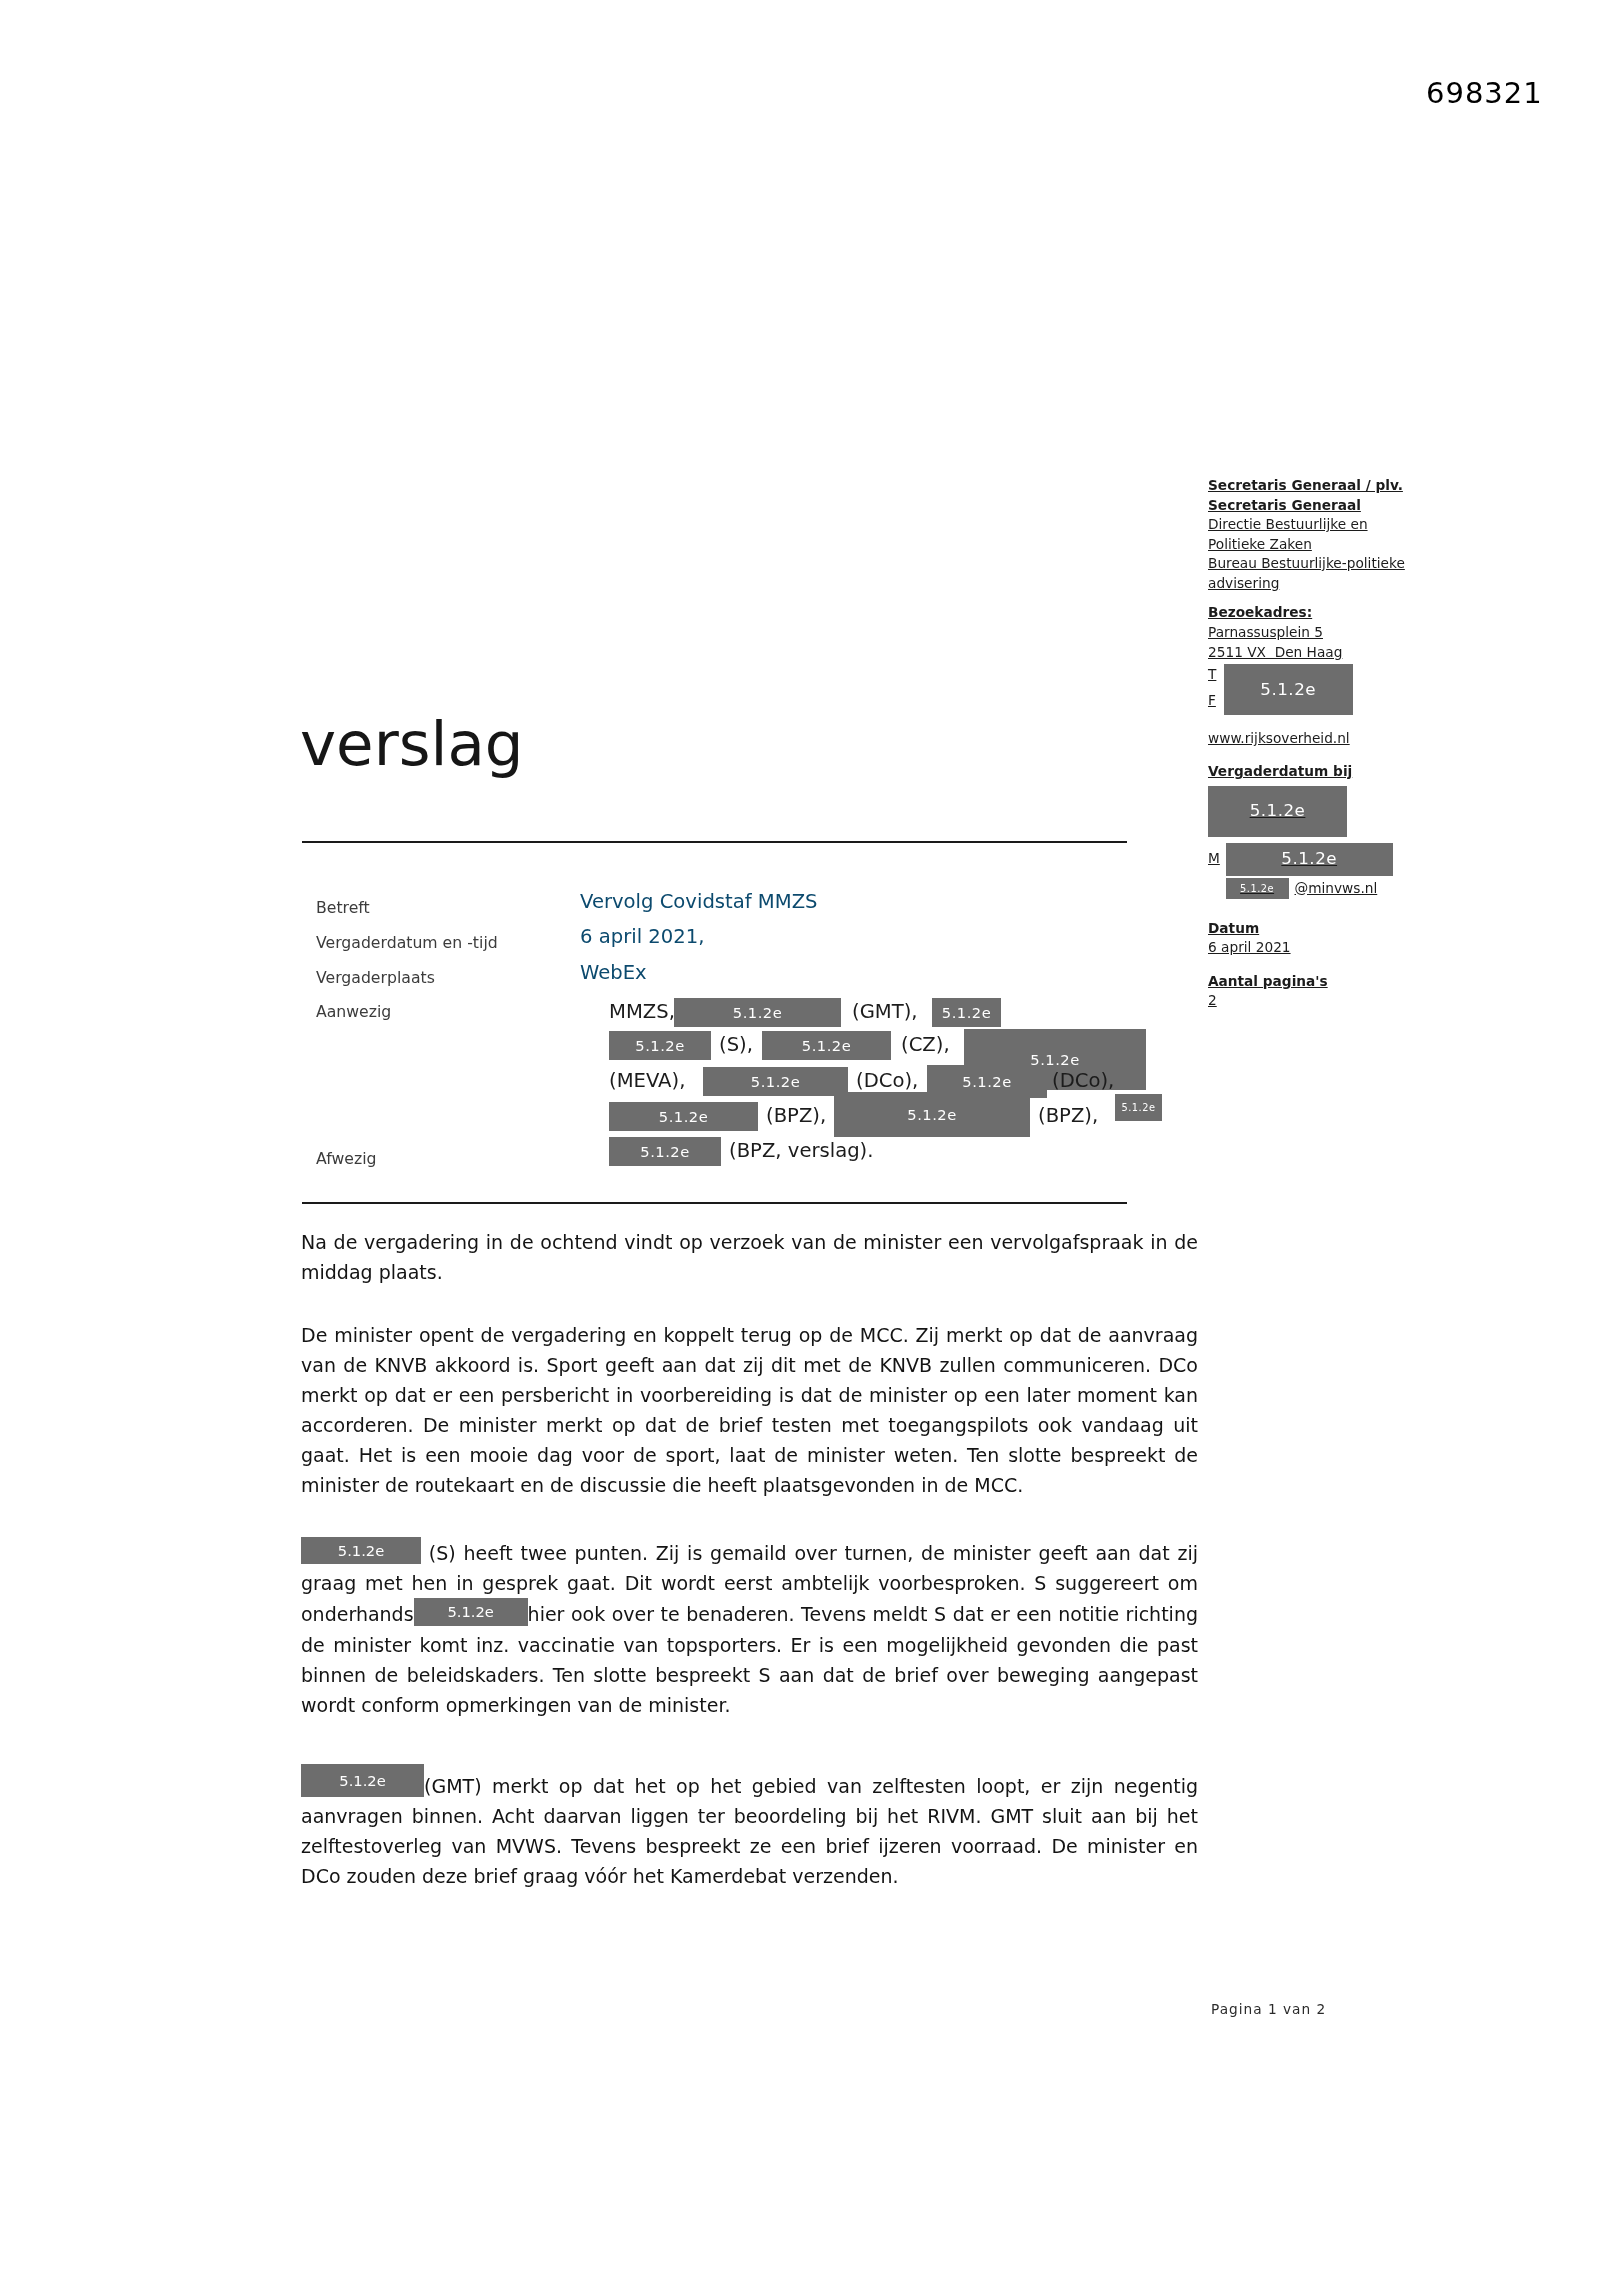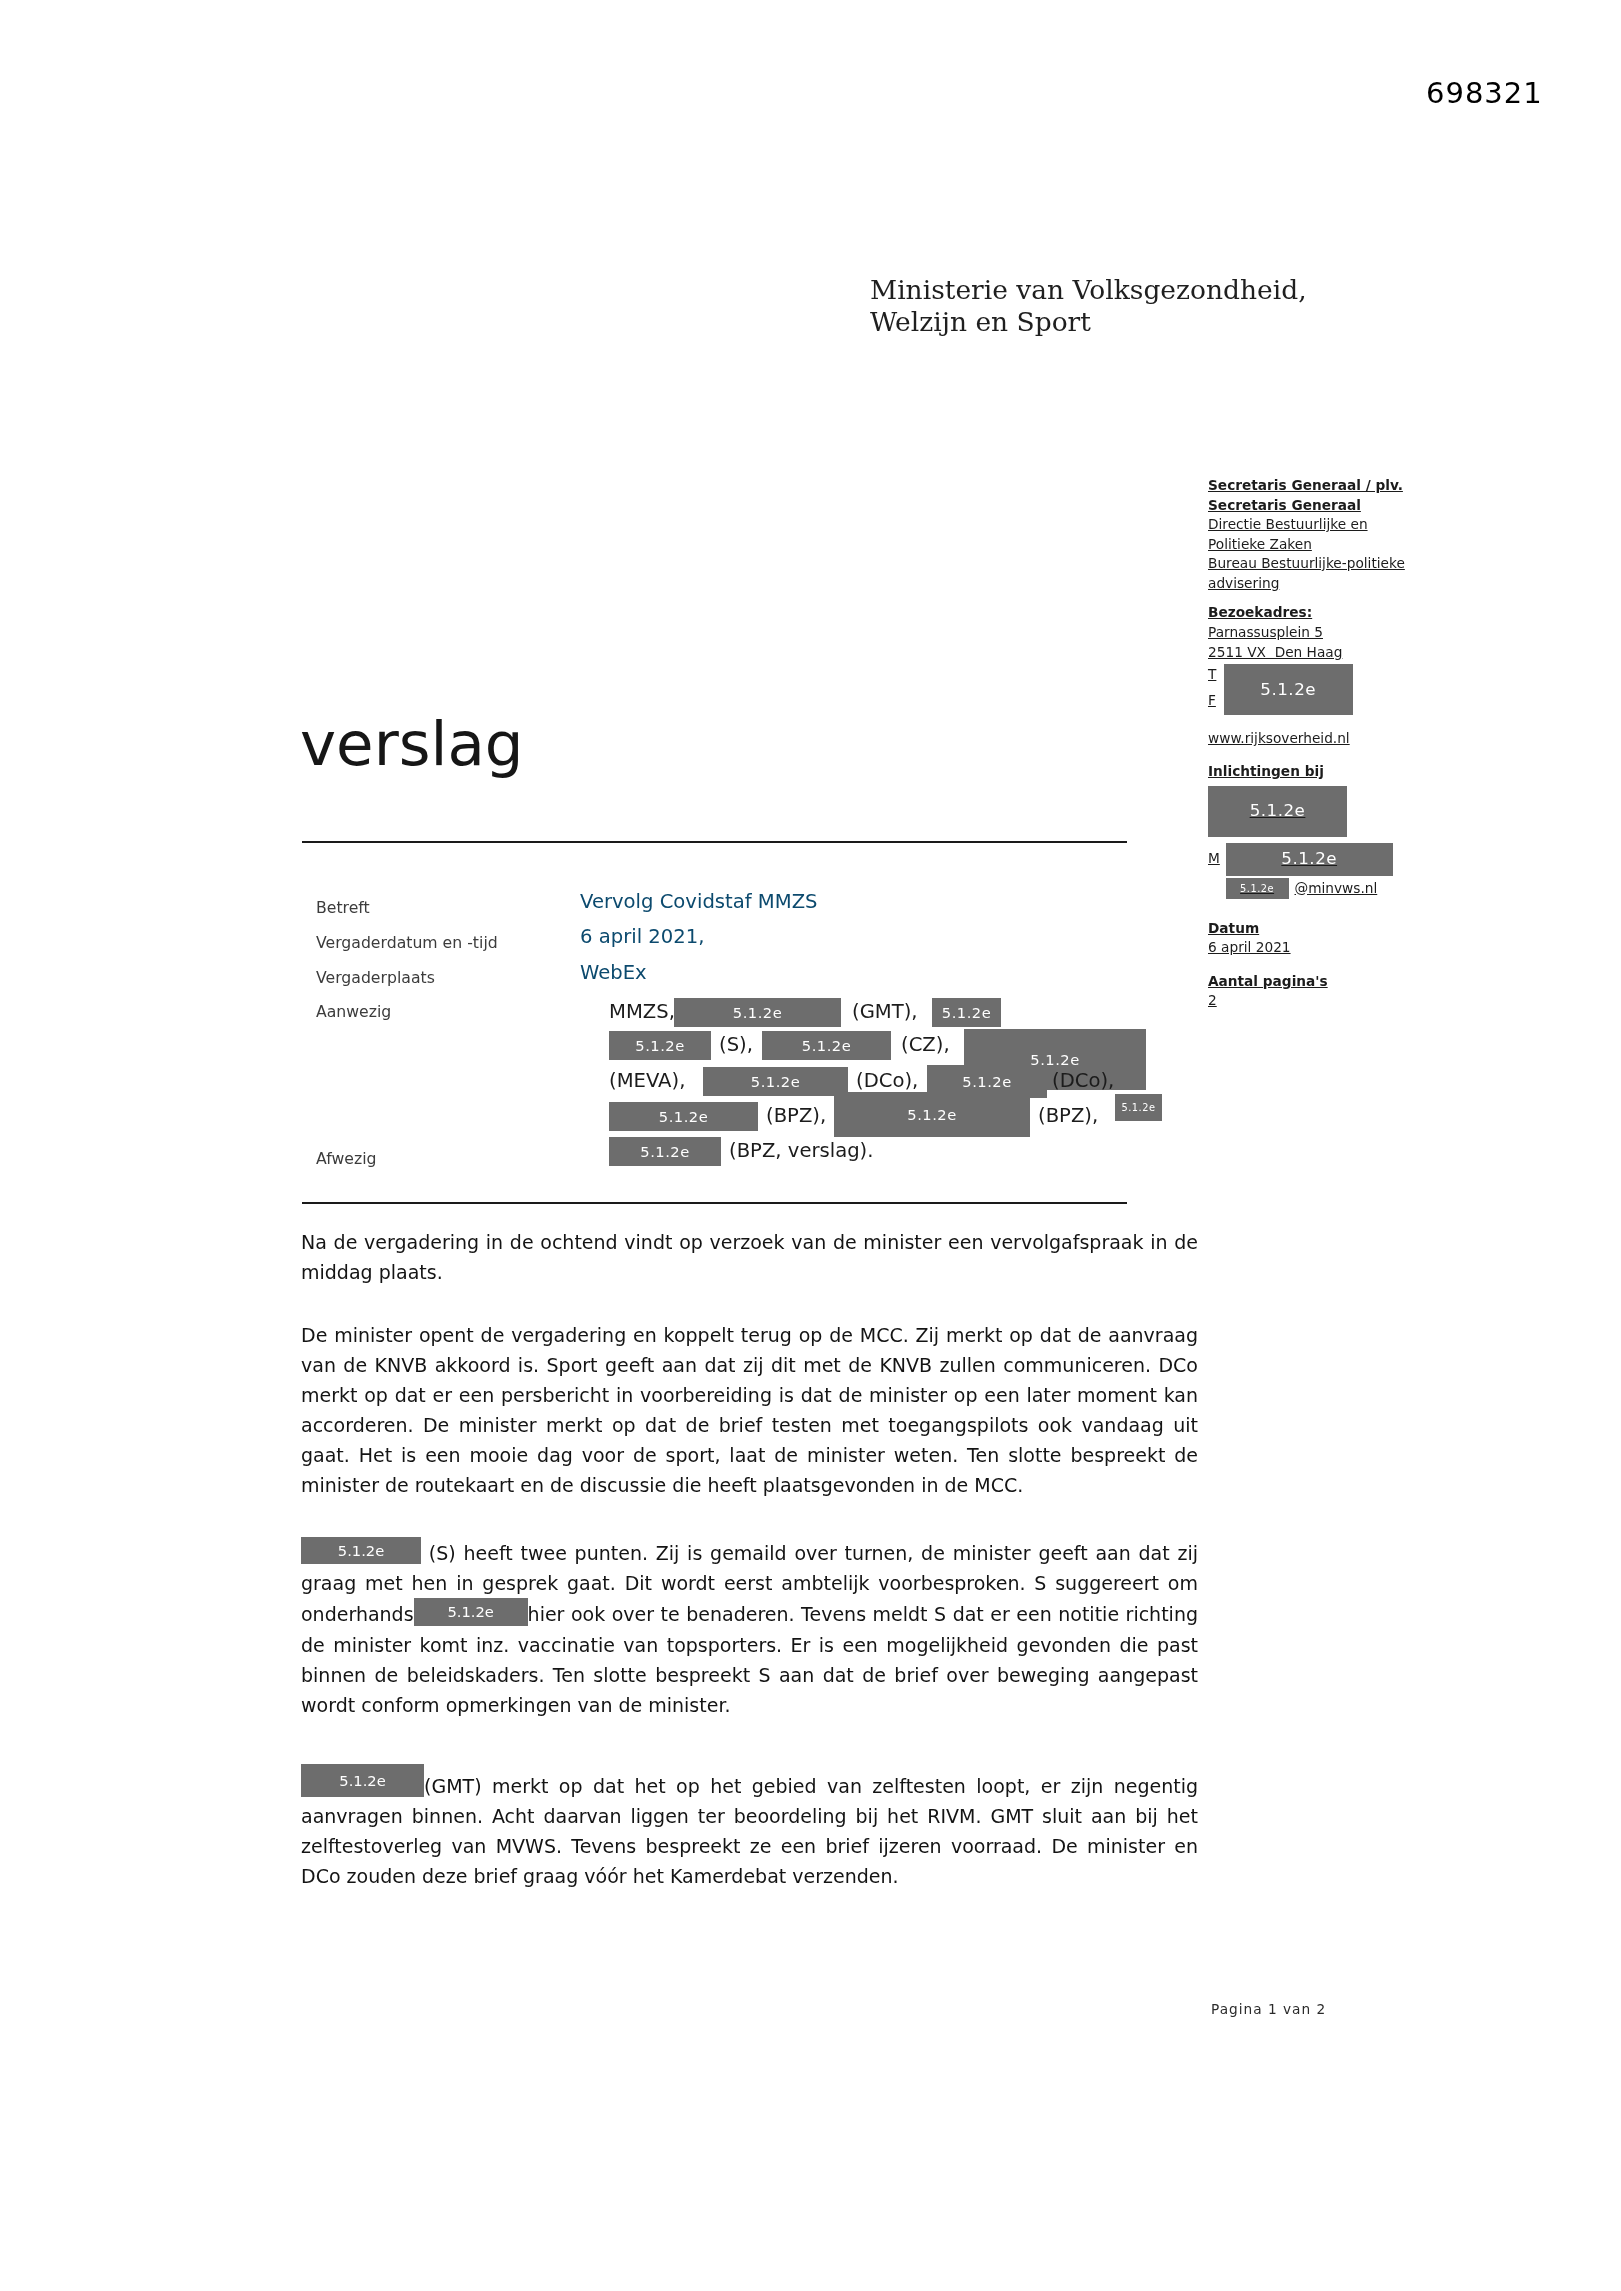--- a/index.html
+++ b/index.html
@@ -53,24 +53,20 @@
   .small-box{font-size:9.8px;}
   .footer-text{font-size:13.7px;color:#2b2b2b;letter-spacing:1px;}
 </style>
 </head>
 <body>
 
 <div class="page">
 
   <div class="abs doc-number" style="left:1426px;top:76px;">698321</div>
 
-  <div class="abs ministry" style="left:870px;top:274px;">
-    <div>Ministerie van Volksgezondheid,</div>
-    <div>Welzijn en Sport</div>
-  </div>
 
   <div class="abs doc-title" style="left:300px;top:708px;">verslag</div>
 
   <div class="abs rule" style="left:302px;top:841px;width:825px;"></div>
 
   <div class="abs meta-label" style="left:316px;top:898px;">Betreft</div>
   <div class="abs meta-label" style="left:316px;top:933px;">Vergaderdatum en -tijd</div>
   <div class="abs meta-label" style="left:316px;top:968px;">Vergaderplaats</div>
   <div class="abs meta-label" style="left:316px;top:1002px;">Aanwezig</div>
   <div class="abs meta-label" style="left:316px;top:1149px;">Afwezig</div>
@@ -130,21 +126,21 @@
     <div>Parnassusplein 5</div>
     <div>2511 VX&nbsp; Den Haag</div>
     <div class="tf-block">
       <div class="tf-line">T</div>
       <div class="tf-line">F</div>
       <span class="red-box abs-box sb-box-lg" style="left:15.7px;top:2px;">5.1.2e</span>
     </div>
     <div class="sb-gap-s"></div>
     <div>www.rijksoverheid.nl</div>
     <div class="sb-gap-m"></div>
-    <div class="sb-bold">Inlichtingen bij</div>
+    <div class="sb-bold">Vergaderdatum bij</div>
     <div style="margin-top:3.9px;">
       <span class="red-box sb-box-lg" style="width:139px;">5.1.2e</span>
     </div>
     <div class="m-row">
       <span>M</span>
       <span class="red-box" style="width:167px;height:33px;font-size:16.7px;margin-left:5.9px;">5.1.2e</span>
     </div>
     <div class="mail-row">
       <span class="red-box small-box" style="width:63px;height:21.6px;margin-left:17.6px;">5.1.2e</span>
       <span style="margin-left:5.9px;">@minvws.nl</span>

